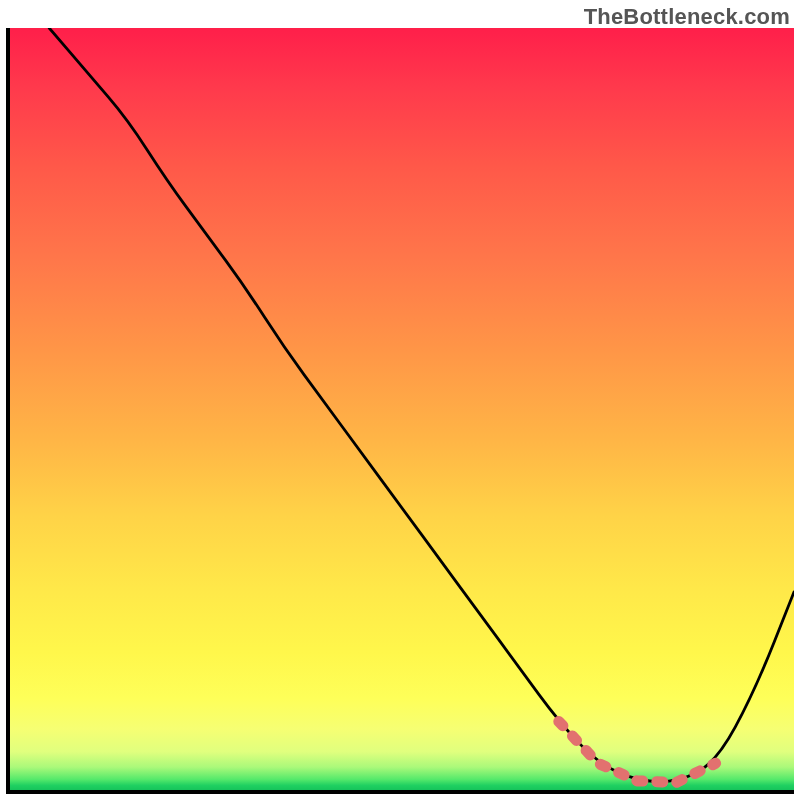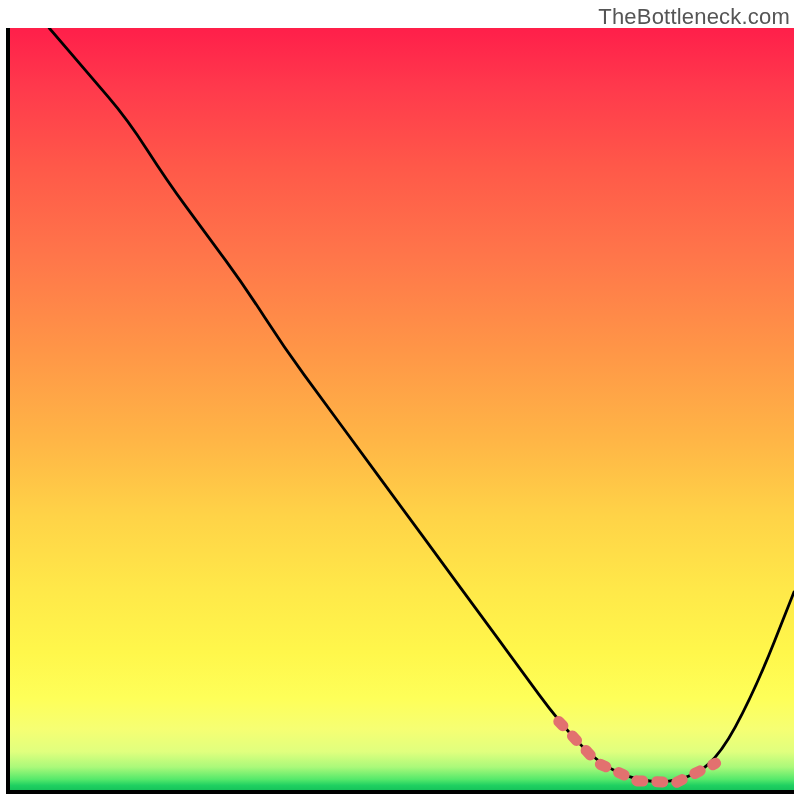--- a/index.html
+++ b/index.html
@@ -14,21 +14,21 @@
   .chart-wrap {
     position: relative;
     width: 800px;
     height: 800px;
   }
   .watermark {
     position: absolute;
     top: 4px;
     right: 10px;
     font-size: 22px;
-    font-weight: 400;
+    font-weight: 700;
     color: #555555;
     letter-spacing: 0.2px;
     user-select: none;
   }
   .plot-area {
     position: absolute;
     left: 6px;
     top: 28px;
     width: 788px;
     height: 766px;

